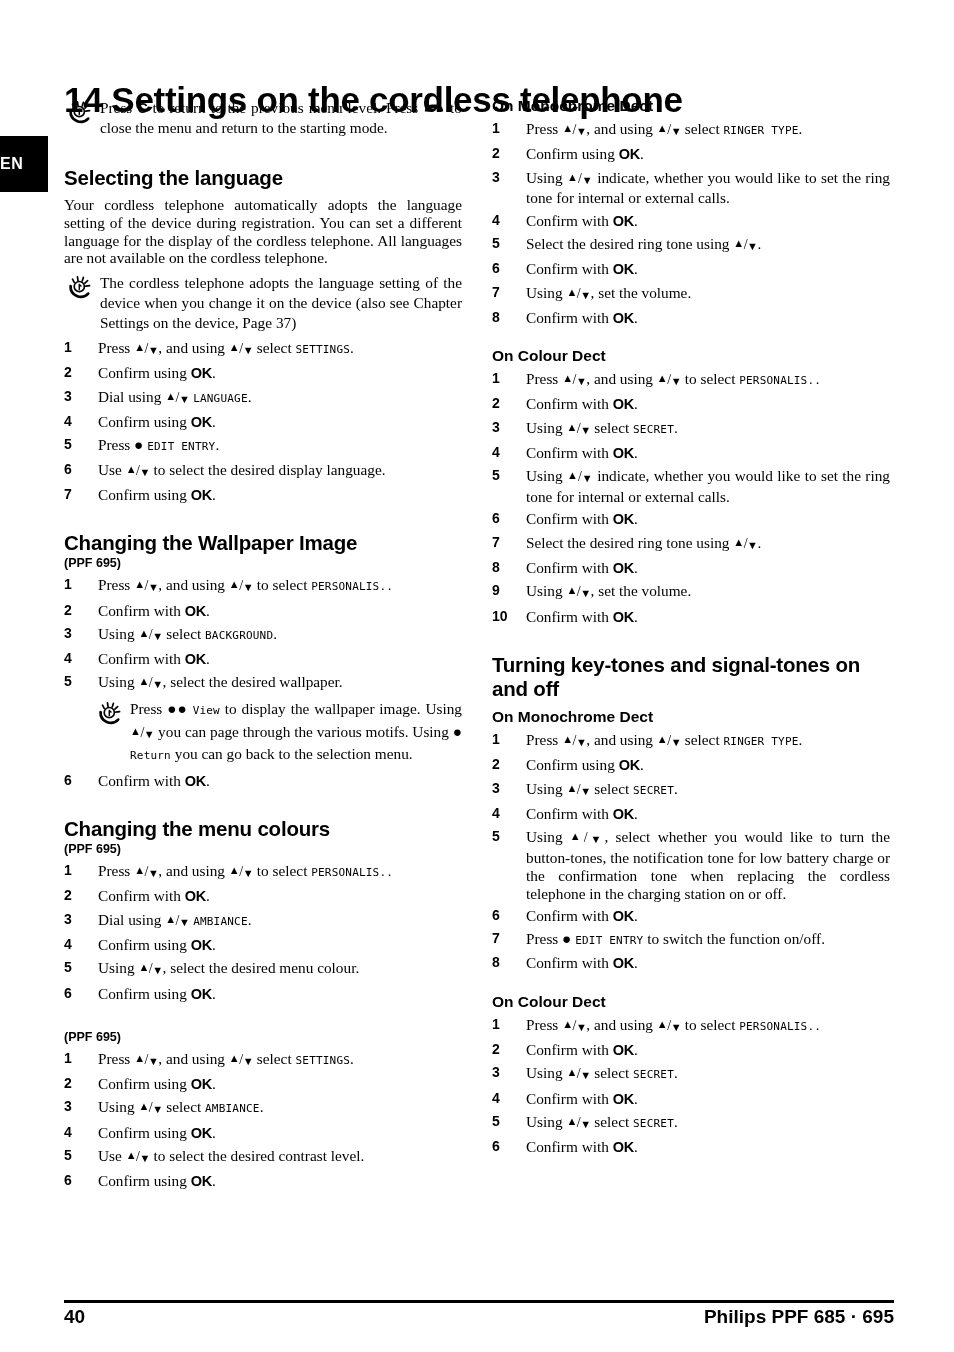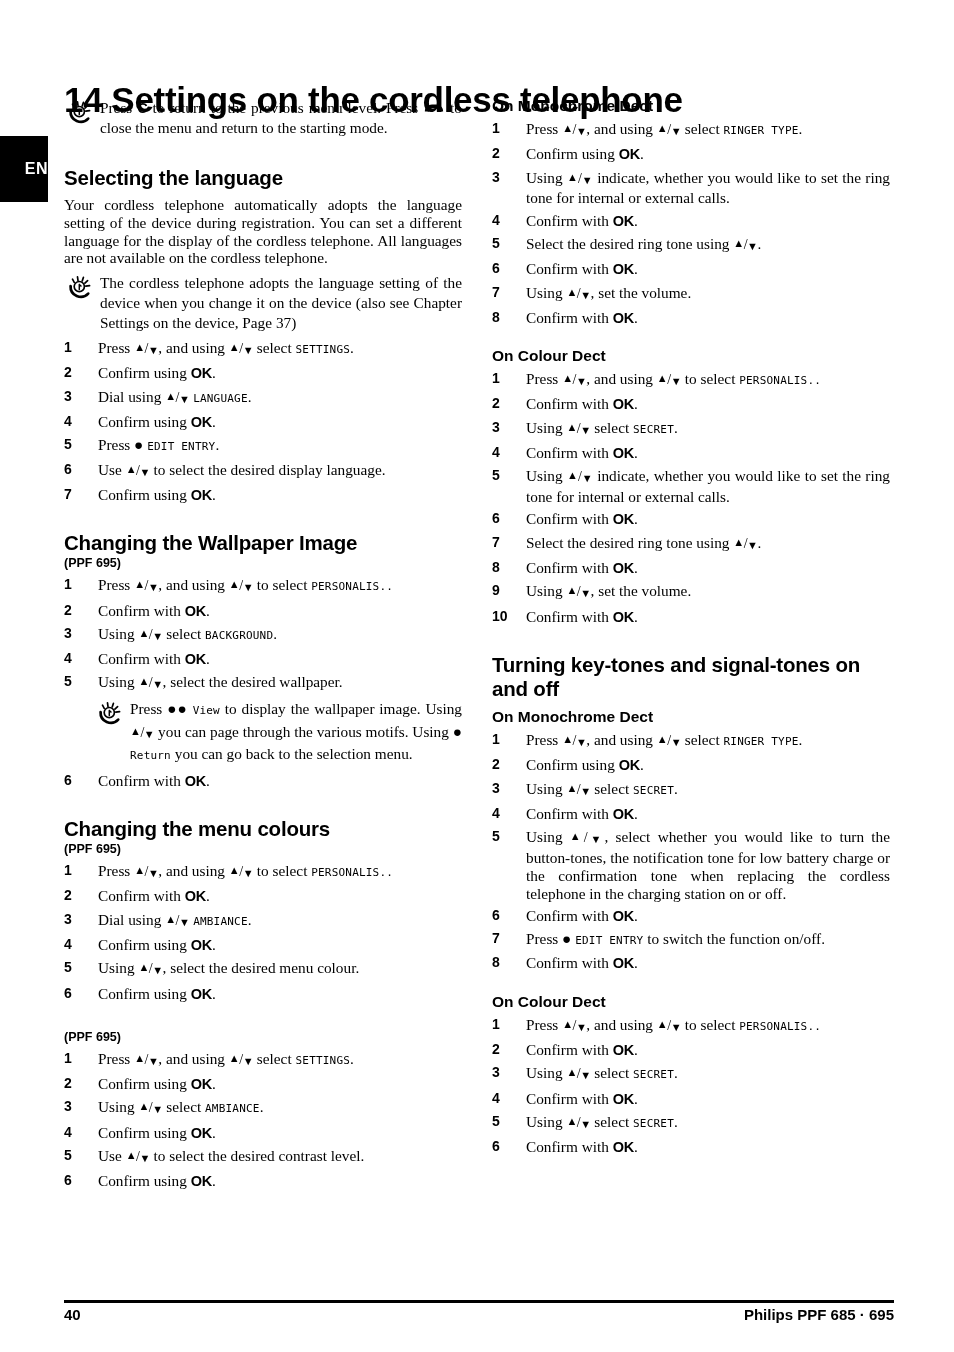--- a/index.html
+++ b/index.html
@@ -22,29 +22,29 @@
     width: 954px;
     height: 1352px;
   }
 
   
   .lang-tab {
     position: absolute;
     left: 0;
     top: 136px;
     width: 48px;
-    height: 66px;
+    height: 56px;
     background: #000000;
     color: #ffffff;
     font-family: "Liberation Sans", sans-serif;
     font-weight: bold;
     font-size: 16px;
     display: flex;
     align-items: center;
-    justify-content: flex-end;
+    justify-content: flex-start;
     letter-spacing: 0.5px;
   }
 
   
   .chapter-title {
     position: absolute;
     left: 64px;
     top: 40px;
     width: 830px;
     font-family: "Liberation Sans", sans-serif;
@@ -182,21 +182,21 @@
     height: 3px;
     background: #000000;
   }
   .footer {
     position: absolute;
     left: 64px;
     top: 1306px;
     width: 830px;
     font-family: "Liberation Sans", sans-serif;
     font-weight: bold;
-    font-size: 15px;
+    font-size: 19px;
     display: flex;
     justify-content: space-between;
     align-items: baseline;
   }
 </style>
 </head>
 <body>
 
 <div class="page">
 

